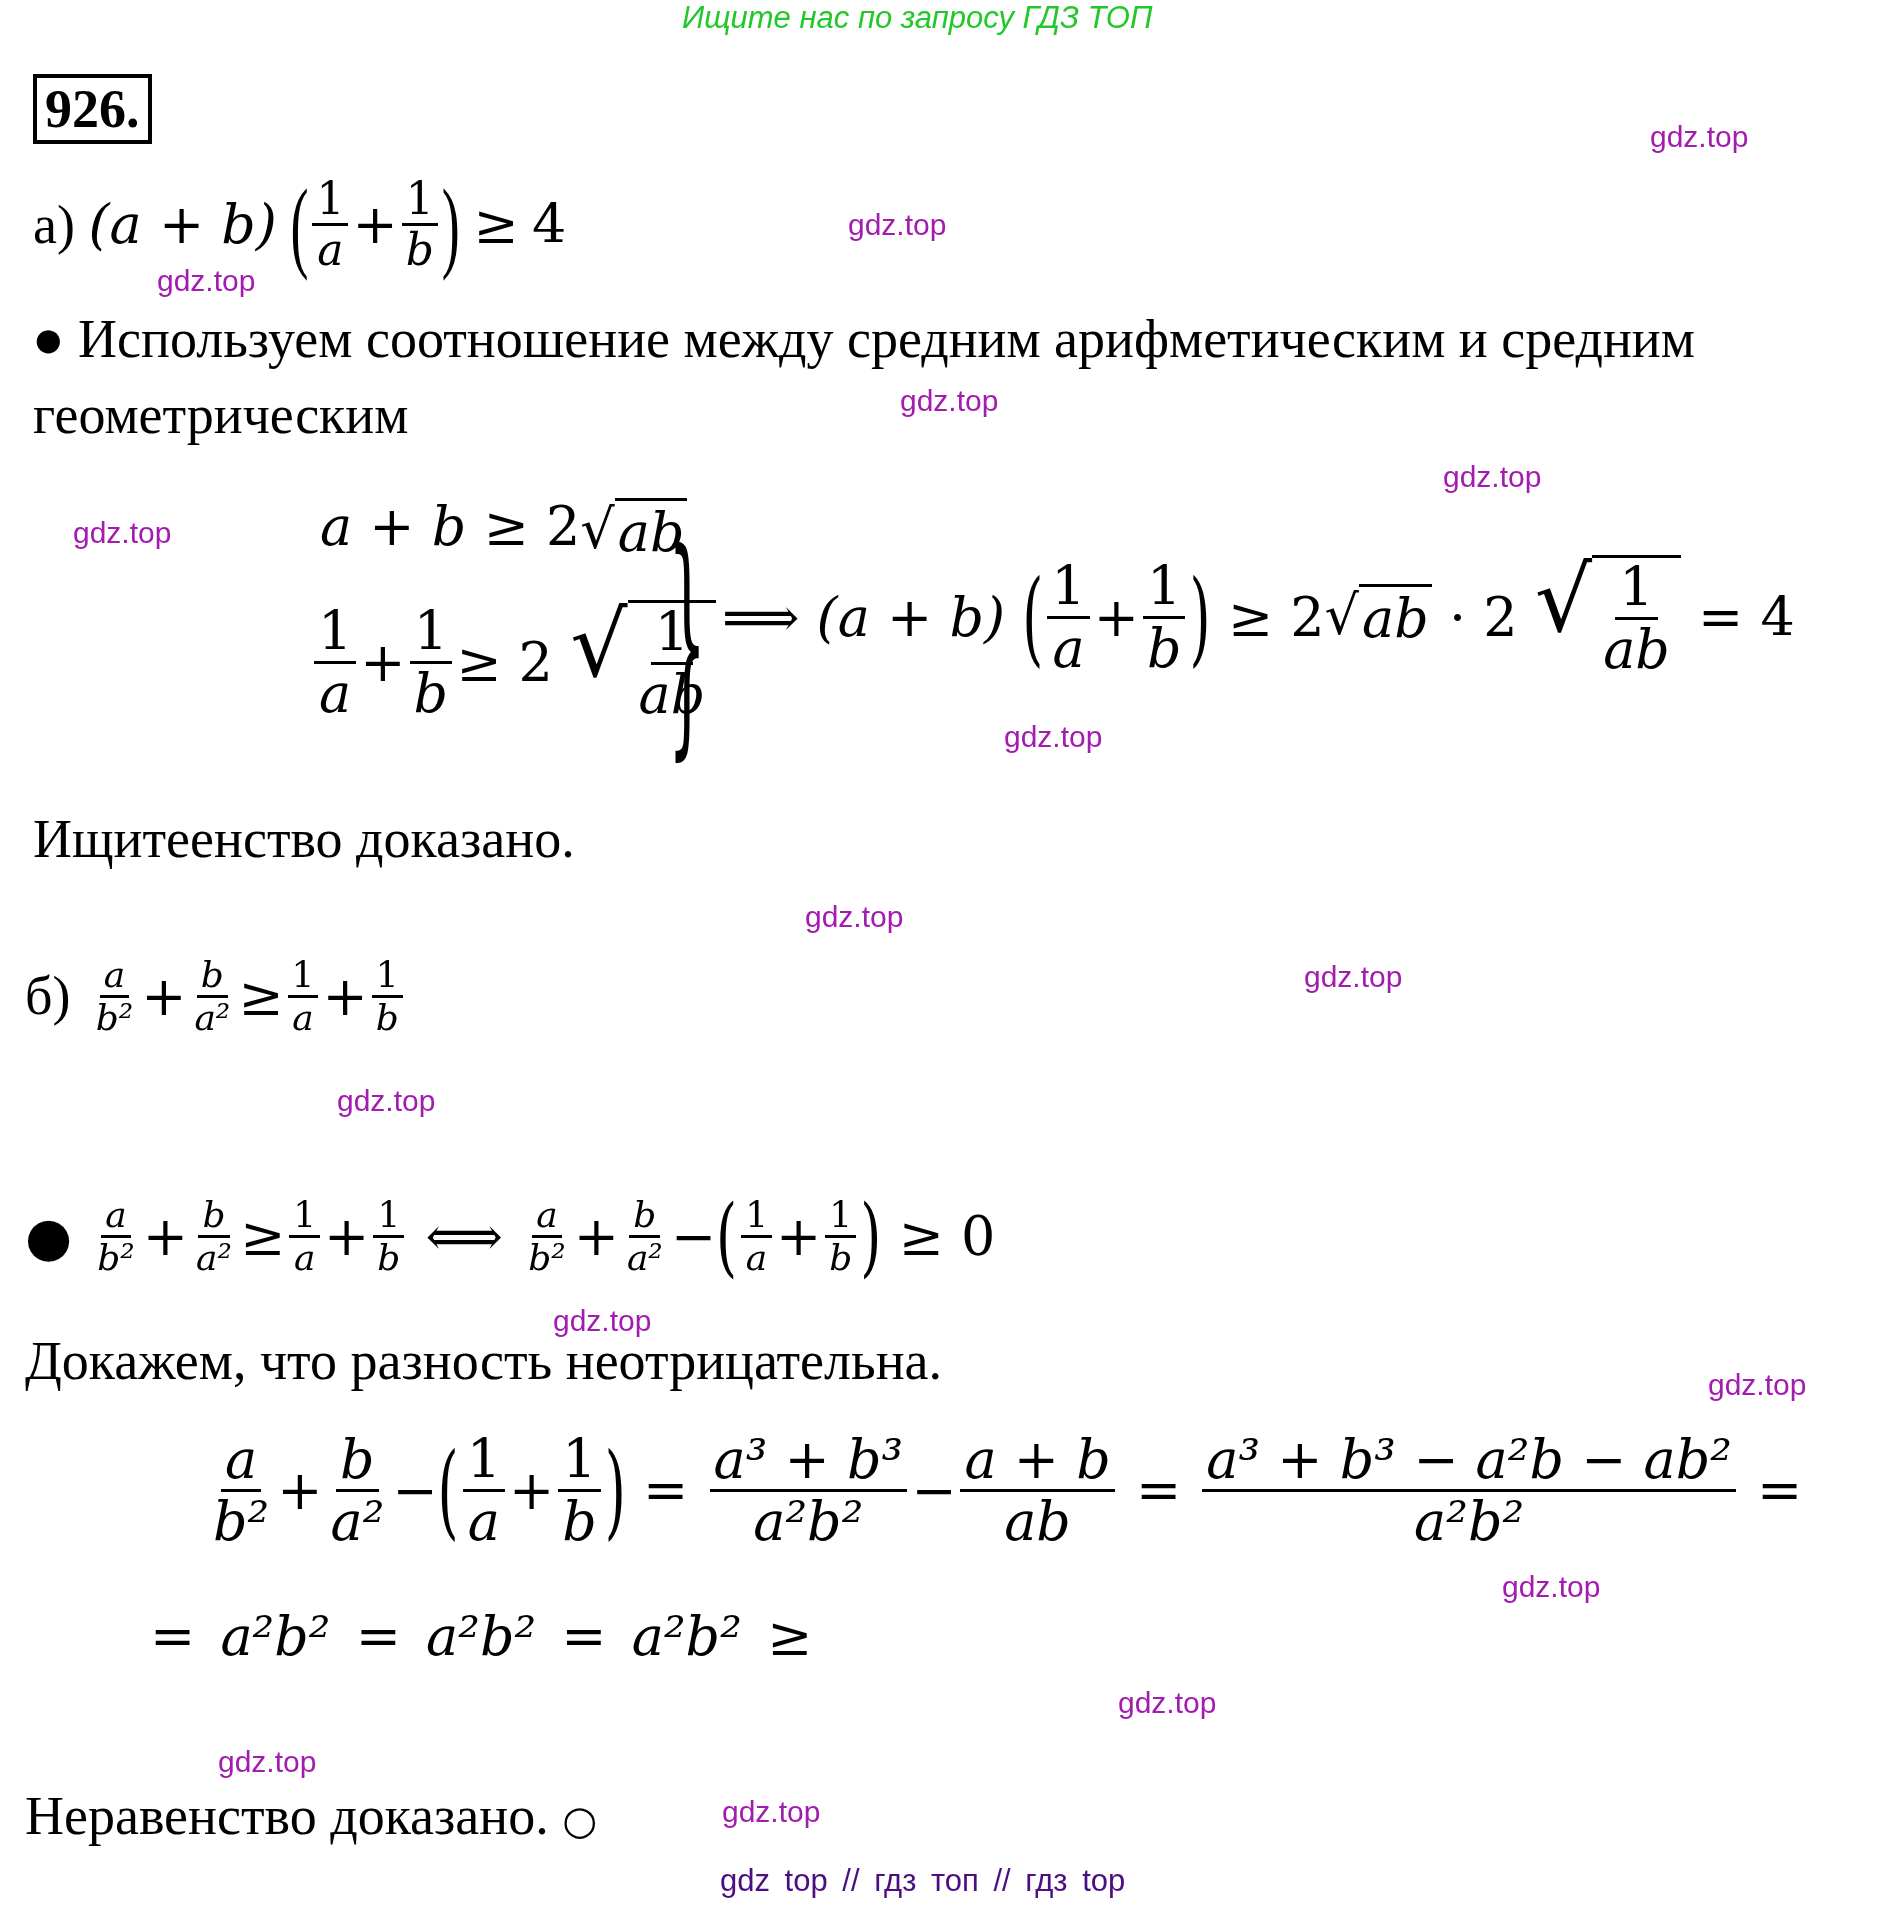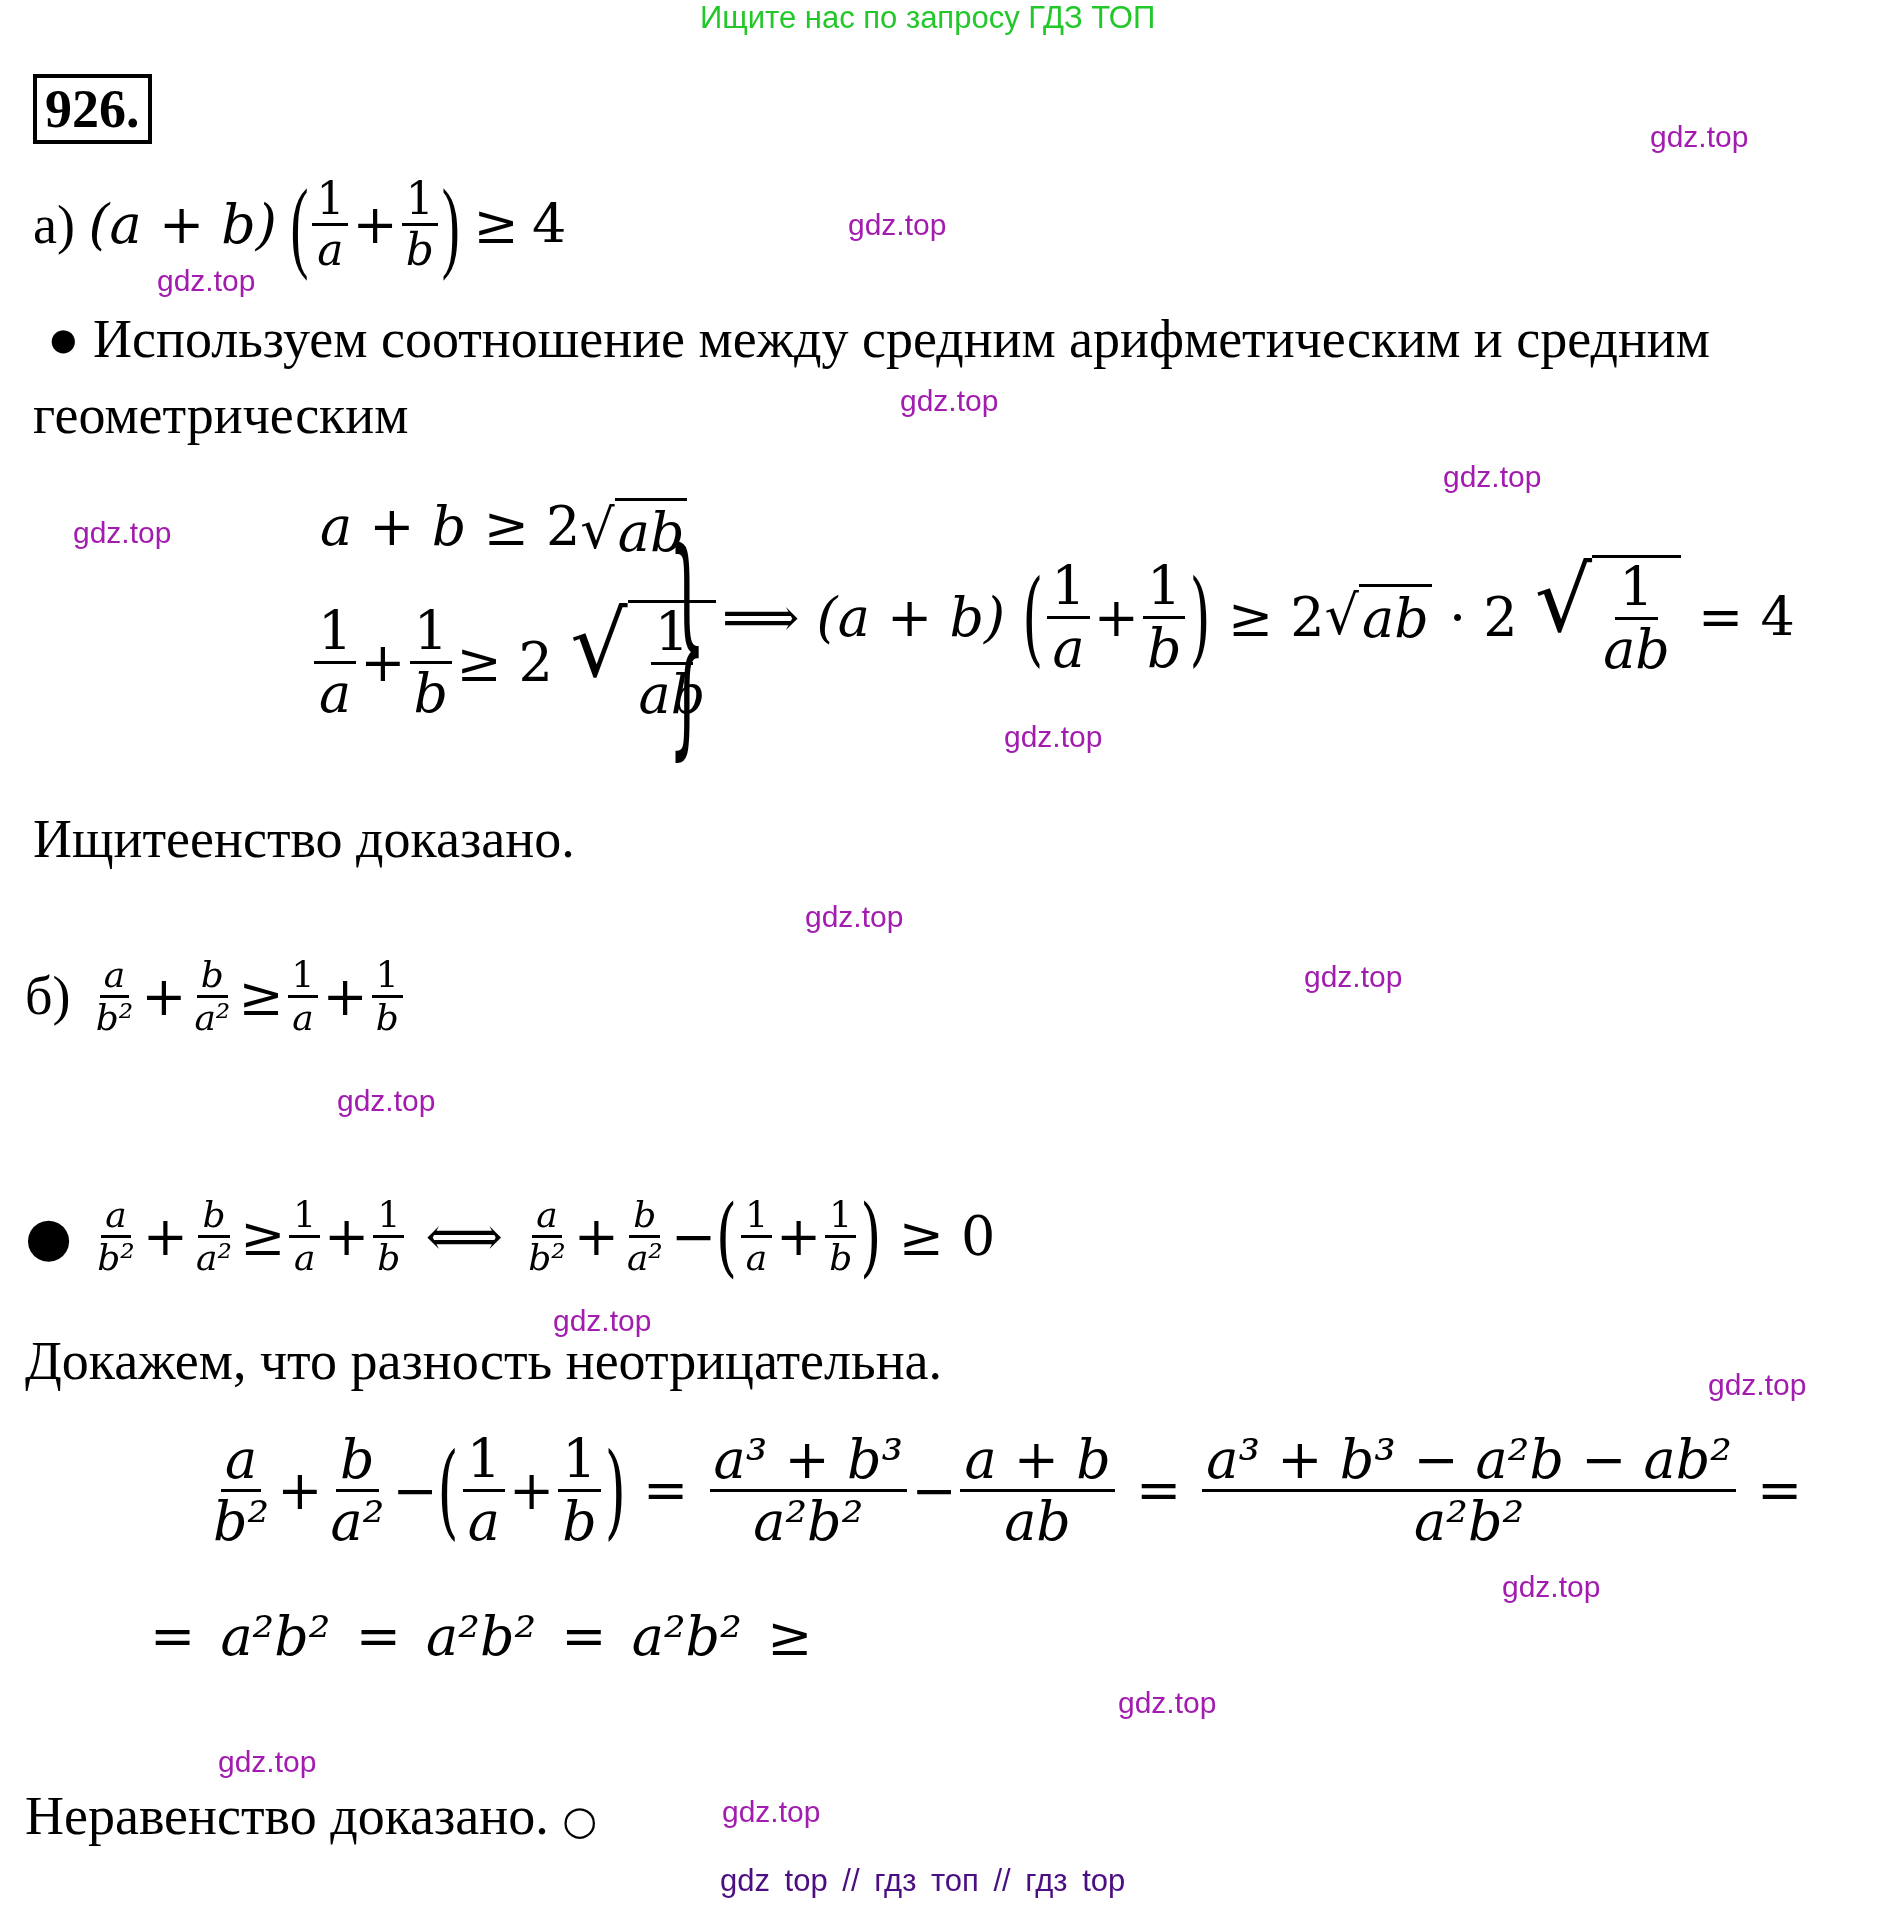--- a/index.html
+++ b/index.html
@@ -22,21 +22,21 @@
   .paren { display:inline-block; vertical-align:middle; transform:scaleY(1.9); font-weight:200; }
   .paren-m { display:inline-block; vertical-align:middle; transform:scaleY(1.6); }
   .sqrt { display:inline-flex; align-items:stretch; vertical-align:middle; }
   .sqrt .rad { font-size:1em; }
   .sqrt .under { border-top:3px solid #000; padding:0 3px; }
   .faint { color:#000000; }
 </style>
 </head>
 <body>
 
-<div class="abs hdr" style="left:700px; top:0px;">Ищите нас по запросу ГДЗ ТОП</div>
+<div class="abs hdr" style="left:682px; top:0px;font-style:italic;">Ищите нас по запросу ГДЗ ТОП</div>
 
 <div class="abs num-box" style="left:33px; top:74px;">926.</div>
 
 <div class="abs txt" style="left:33px; top:175px; display:flex; align-items:center;">
   <span>а)</span>&nbsp;
   <span class="m mi">(a + b)</span>&nbsp;
   <span class="paren">(</span>
   <span class="frac m mid">
       <span class="n">1</span>
       <span class="d mi">a</span>
@@ -44,21 +44,21 @@
   <span class="m">+</span>
   <span class="frac m mid">
       <span class="n">1</span>
       <span class="d mi">b</span>
     </span>
   <span class="paren">)</span>&nbsp;
   <span class="m">≥</span>&nbsp;
   <span class="m">4</span>
 </div>
 
-<div class="abs txt" style="left:47px; top:308px;">● Используем соотношение между средним арифметическим и средним</div>
+<div class="abs txt" style="left:32px; top:308px;">● Используем соотношение между средним арифметическим и средним</div>
 <div class="abs txt" style="left:33px; top:384px;">геометрическим</div>
 
 <div class="abs m big" style="left:320px; top:495px;">
   <span class="mi">a + b</span>
   <span>≥</span>
   <span>2</span><span class="sqrt">
       <span class="rad">√</span>
       <span class="under mi">ab</span>
     </span>
 </div>

